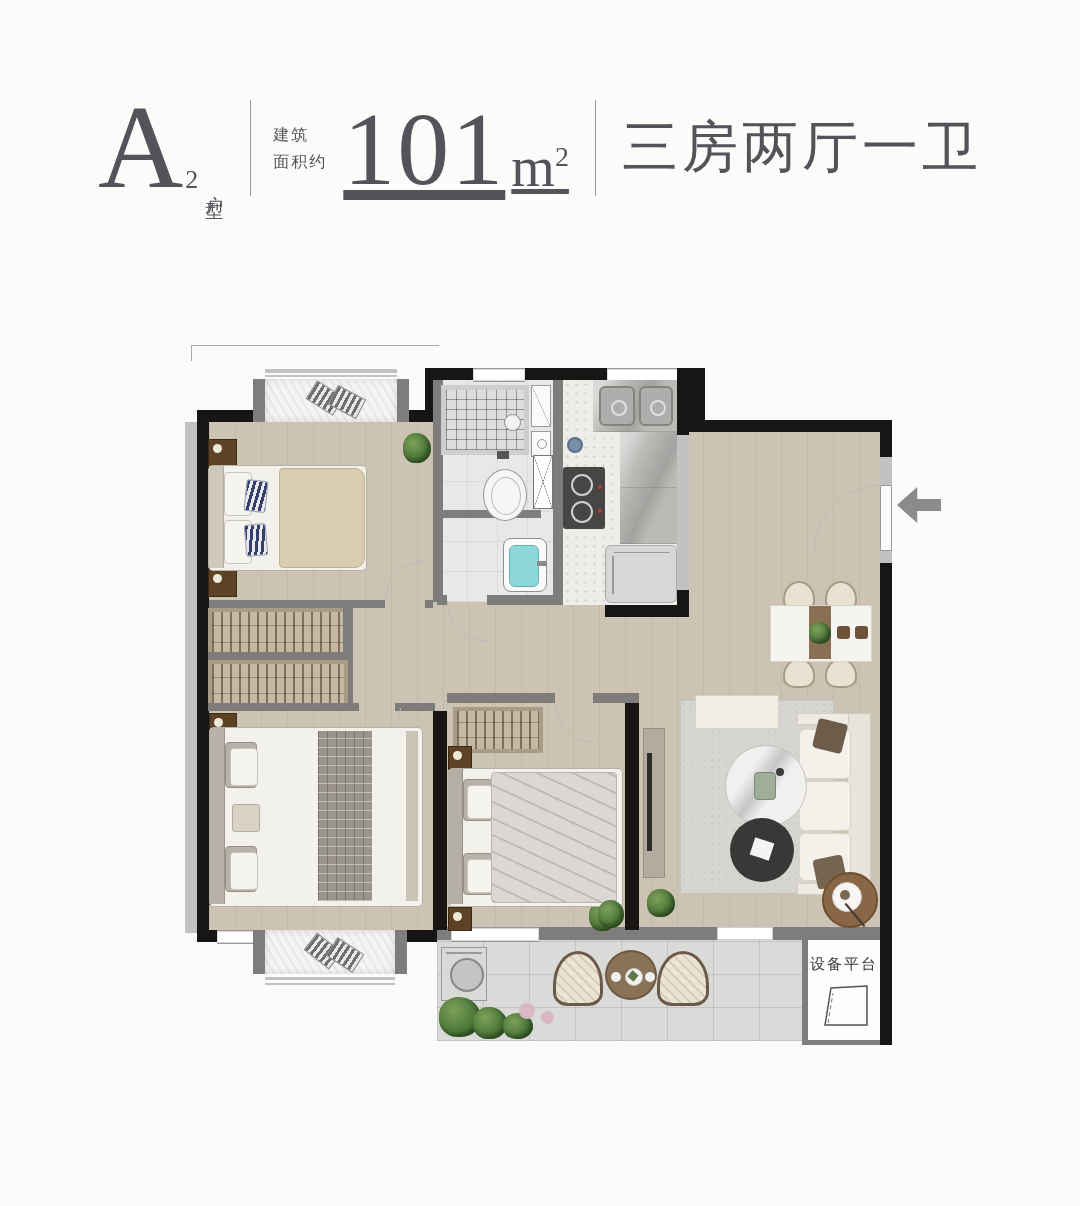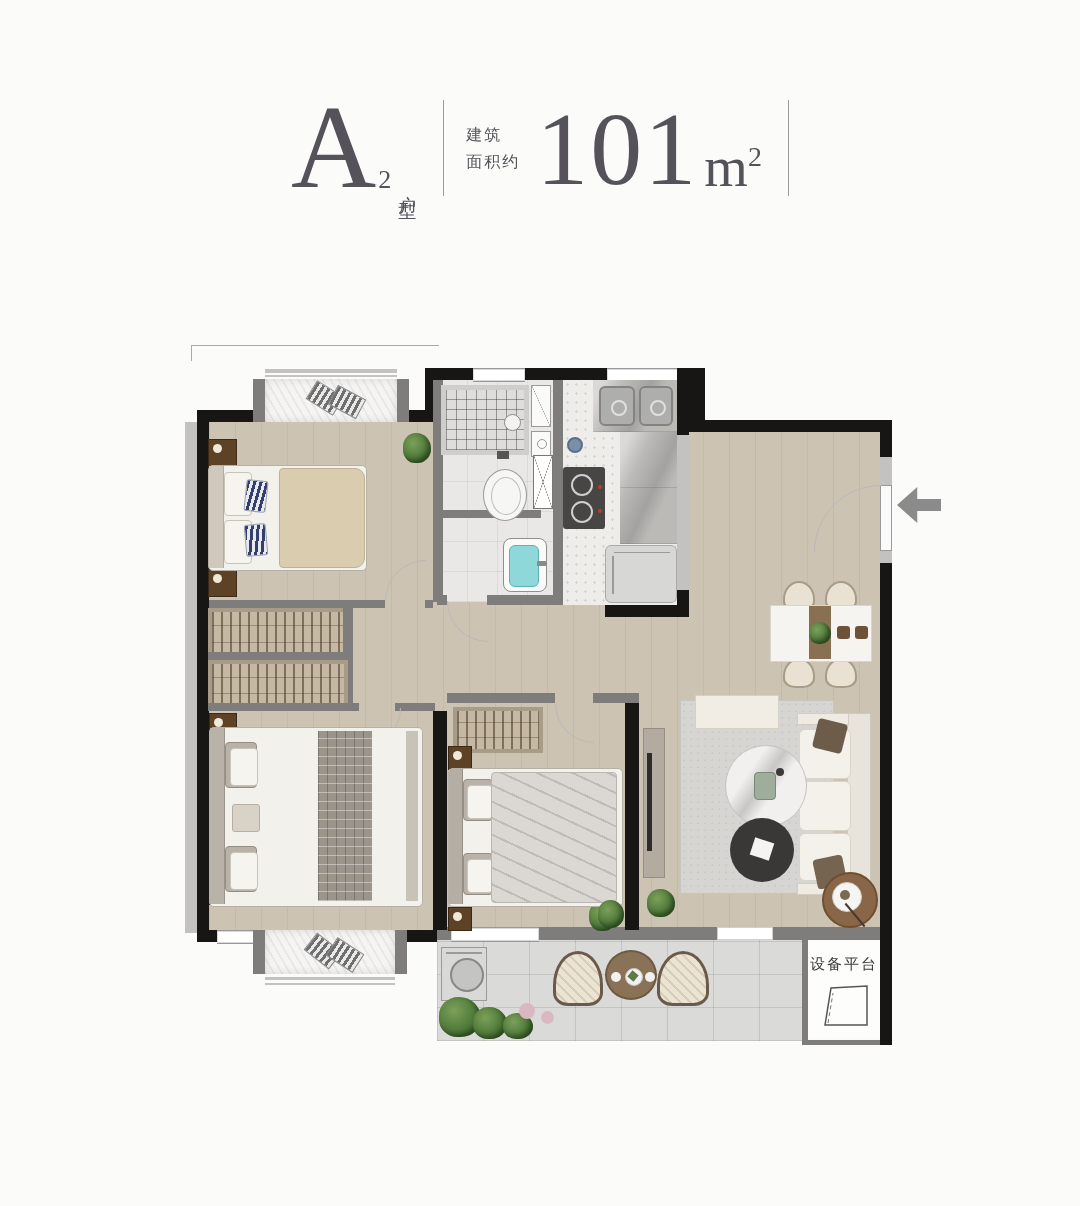--- a/index.html
+++ b/index.html
@@ -11,21 +11,21 @@
   .hdr-divider{width:1px;height:96px;background:var(--divider,#9b9b9b);}
   #unit-block{display:flex;align-items:flex-end;}
   #unit-letter{font-size:118px;line-height:.82;letter-spacing:0;}
   #unit-number{font-size:26px;margin:0 4px 2px 2px;}
   #unit-type{writing-mode:vertical-rl;font-size:18px;letter-spacing:6px;margin-bottom:4px;font-family:"Liberation Sans","DejaVu Sans",sans-serif;}
   #unit-block{margin-right:24px;}
   #area-label{margin:0 16px 0 22px;font-size:16px;line-height:1.7;letter-spacing:2px;font-family:"Liberation Sans","DejaVu Sans",sans-serif;}
   #area-value{font-size:104px;line-height:.8;letter-spacing:2px;}
   #area-unit{font-size:56px;line-height:.8;margin-left:6px;}
   #area-unit sup{font-size:28px;vertical-align:super;}
-  #area-block{display:flex;align-items:flex-end;margin-right:26px;}
+  #area-block{display:flex;align-items:flex-end;margin-right:26px;text-decoration:underline;}
   #layout-desc{font-size:56px;letter-spacing:4px;margin-left:26px;}
   
   #plan{position:absolute;left:185px;top:355px;width:760px;height:700px;}
   .wb{background:var(--wall-black,#171615);}
   .wg{background:var(--wall-gray,#7f7d7c);}
   .wl{background:var(--wall-light,#c3c2c0);}
   .win{background:#fff;border-top:1px solid #999;border-bottom:1px solid #999;box-shadow:inset 0 0 0 1px #d8d8d8;}
   .wood{background:var(--floor-wood,#cdc3b2);
         background-image:repeating-linear-gradient(90deg,rgba(70,60,45,.07) 0 1px,transparent 1px 26px);}
   .tile{background:var(--floor-tile,#e9e8e6);
@@ -75,20 +75,21 @@
   <div class="hdr-divider"></div>
   <div id="area-label">
     <div>建筑</div>
     <div>面积约</div>
   </div>
   <div id="area-block">
     <span id="area-value">101</span>
     <span id="area-unit"><span>m</span><sup>2</sup></span>
   </div>
   <div class="hdr-divider"></div>
+  <div id="layout-desc">三房两厅一卫</div>
 </div>
 
 <div id="plan">
 
   <div class="abs" style="left:6px;top:-10px;width:248px;height:1px;background:#aaa"></div>
   <div class="abs" style="left:6px;top:-10px;width:1px;height:16px;background:#aaa"></div>
 
   <div class="abs wood" style="left:24px;top:67px;width:671px;height:511px"></div>
   <div class="abs tile" style="left:252px;top:25px;width:116px;height:222px"></div>
   <div class="abs terrazzo" style="left:378px;top:25px;width:114px;height:225px"></div>

